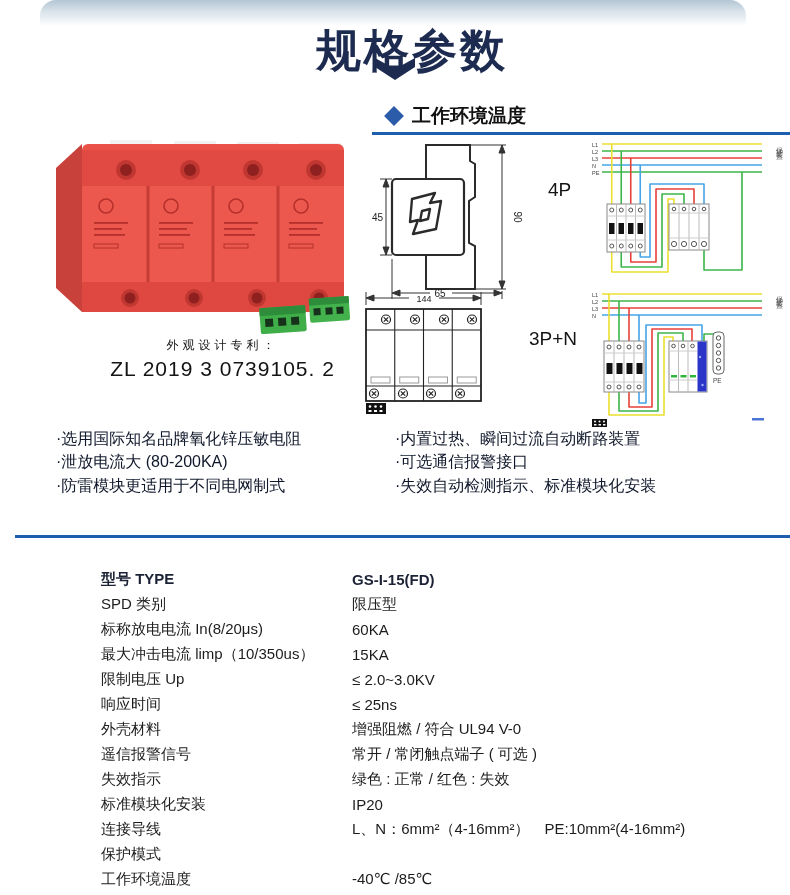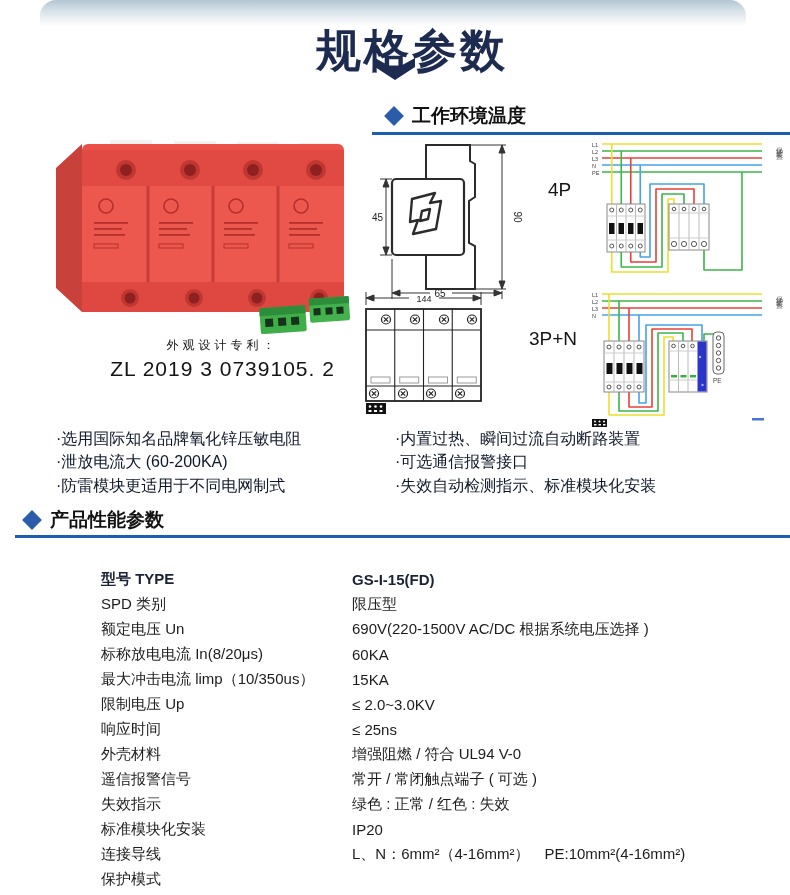--- a/index.html
+++ b/index.html
@@ -381,49 +381,41 @@
           <rect x="11" y="137" width="2.5" height="1.5" fill="#fff"></rect>
       </g>
       <rect x="160" y="131" width="12" height="2.5" fill="#4a74d8"></rect>
     </svg>
     <div class="vlabel" style="left:183px;top:3px;">保护装置</div>
     <div class="pe-tag" style="left:121px;top:90px;">PE</div>
   </div>
 
   <ul class="abs features" style="left:56px;top:427px;">
     <li>·选用国际知名品牌氧化锌压敏电阻</li>
-    <li>·泄放电流大 (60-200KA)</li>
+    <li>·泄放电流大 (80-200KA)</li>
     <li>·防雷模块更适用于不同电网制式</li>
   </ul>
   <ul class="abs features" style="left:395px;top:427px;">
     <li>·内置过热、瞬间过流自动断路装置</li>
     <li>·可选通信报警接口</li>
     <li>·失效自动检测指示、标准模块化安装</li>
   </ul>
 
-  <div class="abs sec-head" style="left:25px;top:507px;">
-    <span class="diamond"></span>
-    <span>产品性能参数</span>
-  </div>
   <div class="abs sec-line" style="left:15px;top:535px;width:775px;"></div>
 
   <div class="abs spec-table">
     <div class="t-row t-head">
       <div class="t-label">型号 TYPE</div>
       <div class="t-value">GS-I-15(FD)</div>
     </div>
     <div class="t-row">
       <div class="t-label">SPD 类别</div>
       <div class="t-value">限压型</div>
     </div>
     <div class="t-row">
-      <div class="t-label">额定电压 Un</div>
-      <div class="t-value">690V(220-1500V AC/DC 根据系统电压选择 )</div>
-    </div>
-    <div class="t-row">
       <div class="t-label">标称放电电流 In(8/20μs)</div>
       <div class="t-value">60KA</div>
     </div>
     <div class="t-row">
       <div class="t-label">最大冲击电流 limp（10/350us）</div>
       <div class="t-value">15KA</div>
     </div>
     <div class="t-row">
       <div class="t-label">限制电压 Up</div>
       <div class="t-value">≤ 2.0~3.0KV</div>

